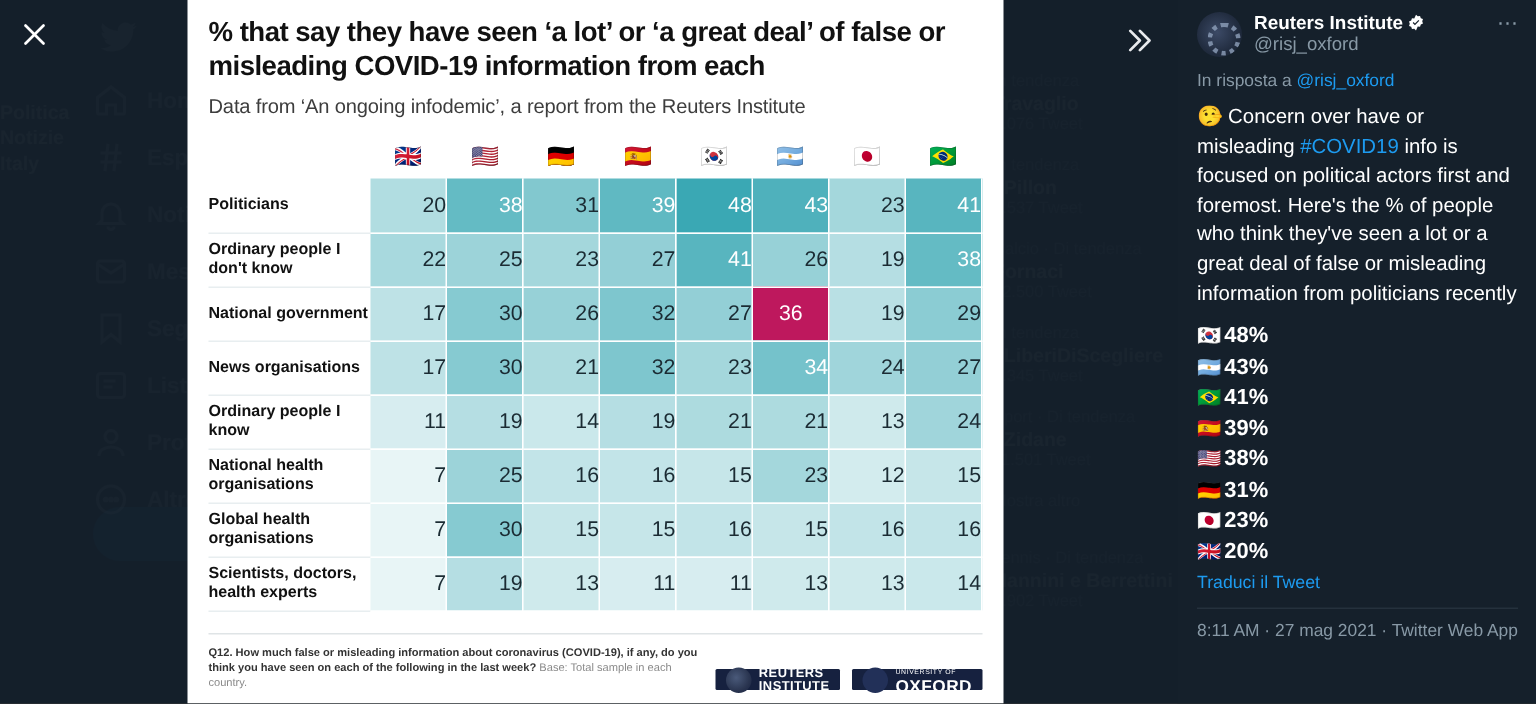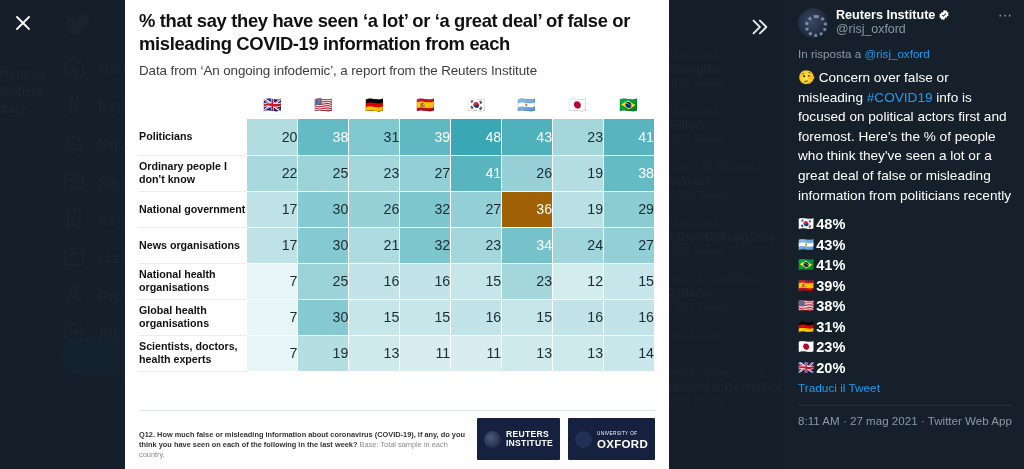--- a/index.html
+++ b/index.html
@@ -93,21 +93,21 @@
   td.val.lightfg { color: #ffffff; }
 
   .info-foot {
     margin-top: auto; border-top: 1px solid #dfe4e6;
     display: flex; align-items: flex-end; gap: 8px; padding: 7px 0 9px 0;
   }
   .foot-text { font-size: 7.4px; line-height: 10px; color: #333; flex: 1; }
   .foot-text b { font-weight: 700; }
   .foot-text .base { color: #8a8a8a; }
   .logo-box {
-    background: #16213f; border-radius: 1px; height: 42px;
+    background: #16213f; border-radius: 1px; height: 14px;
     display: flex; align-items: center; gap: 5px; padding: 0 7px; flex: none;
   }
   .logo-mark {
     width: 17px; height: 17px; border-radius: 50%;
     background: radial-gradient(circle at 40% 40%, #4a5a7a 0%, #2a3550 60%, #16213f 100%);
     position: relative; flex: none;
   }
   .logo-mark.oxf { background: #223058; }
   .logo-txt { color: #fff; line-height: 9px; }
   .logo-txt .l1 { font-size: 8.6px; font-weight: 700; letter-spacing: .3px; display: block; }
@@ -357,34 +357,45 @@
               <td class="val" style="background: rgb(181, 222, 227);">19</td>
               <td class="val lightfg" style="background: rgb(100, 187, 196);">38</td>
             </tr>
             <tr>
               <td class="rowlabel">National government</td>
               <td class="val" style="background: rgb(190, 226, 230);">17</td>
               <td class="val" style="background: rgb(134, 202, 209);">30</td>
               <td class="val" style="background: rgb(151, 209, 215);">26</td>
               <td class="val" style="background: rgb(126, 198, 206);">32</td>
               <td class="val" style="background: rgb(147, 207, 214);">27</td>
-              <td class="val lightfg" style="background: #a16207;">36</td>
+              <td class="val lightfg" style="background: #be185d; text-align: center;">36</td>
               <td class="val" style="background: rgb(185, 224, 228);">19</td>
               <td class="val" style="background: rgb(139, 204, 211);">29</td>
             </tr>
             <tr>
               <td class="rowlabel">News organisations</td>
               <td class="val" style="background: rgb(190, 226, 230);">17</td>
               <td class="val" style="background: rgb(134, 202, 209);">30</td>
               <td class="val" style="background: rgb(173, 219, 223);">21</td>
               <td class="val" style="background: rgb(126, 198, 206);">32</td>
               <td class="val" style="background: rgb(164, 215, 220);">23</td>
               <td class="val lightfg" style="background: rgb(117, 194, 203);">34</td>
               <td class="val" style="background: rgb(160, 213, 219);">24</td>
               <td class="val" style="background: rgb(147, 207, 214);">27</td>
+            </tr>
+            <tr>
+              <td class="rowlabel">Ordinary people I know</td>
+              <td class="val" style="background: rgb(215, 237, 240);">11</td>
+              <td class="val" style="background: rgb(181, 222, 227);">19</td>
+              <td class="val" style="background: rgb(202, 232, 235);">14</td>
+              <td class="val" style="background: rgb(181, 222, 227);">19</td>
+              <td class="val" style="background: rgb(173, 219, 223);">21</td>
+              <td class="val" style="background: rgb(173, 219, 223);">21</td>
+              <td class="val" style="background: rgb(207, 234, 236);">13</td>
+              <td class="val" style="background: rgb(160, 213, 219);">24</td>
             </tr>
             <tr>
               <td class="rowlabel">National health organisations</td>
               <td class="val" style="background: rgb(232, 245, 246);">7</td>
               <td class="val" style="background: rgb(156, 211, 217);">25</td>
               <td class="val" style="background: rgb(194, 228, 232);">16</td>
               <td class="val" style="background: rgb(194, 228, 232);">16</td>
               <td class="val" style="background: rgb(198, 230, 233);">15</td>
               <td class="val" style="background: rgb(164, 215, 220);">23</td>
               <td class="val" style="background: rgb(211, 236, 238);">12</td>
@@ -454,21 +465,21 @@
         <div class="p-handle">@risj_oxford</div>
       </div>
       <div class="more-dots">⋯</div>
     </div>
 
     <div class="reply-to">
       <span>In risposta a </span><span class="at">@risj_oxford</span>
     </div>
 
     <div class="p-body">
-      <span>🤥</span><span> Concern over false or misleading </span><span class="hash">#COVID19</span><span> info is focused on political actors first and foremost. Here's the % of people who think they've seen a lot or a great deal of false or misleading information from politicians recently</span>
+      <span>🤥</span><span> Concern over have or misleading </span><span class="hash">#COVID19</span><span> info is focused on political actors first and foremost. Here's the % of people who think they've seen a lot or a great deal of false or misleading information from politicians recently</span>
     </div>
 
     <div class="stat-list" id="stat-list">
         <div class="stat-row">
           <span class="fl">🇰🇷</span>
           <span>48%</span>
         </div>
         <div class="stat-row">
           <span class="fl">🇦🇷</span>
           <span>43%</span>

